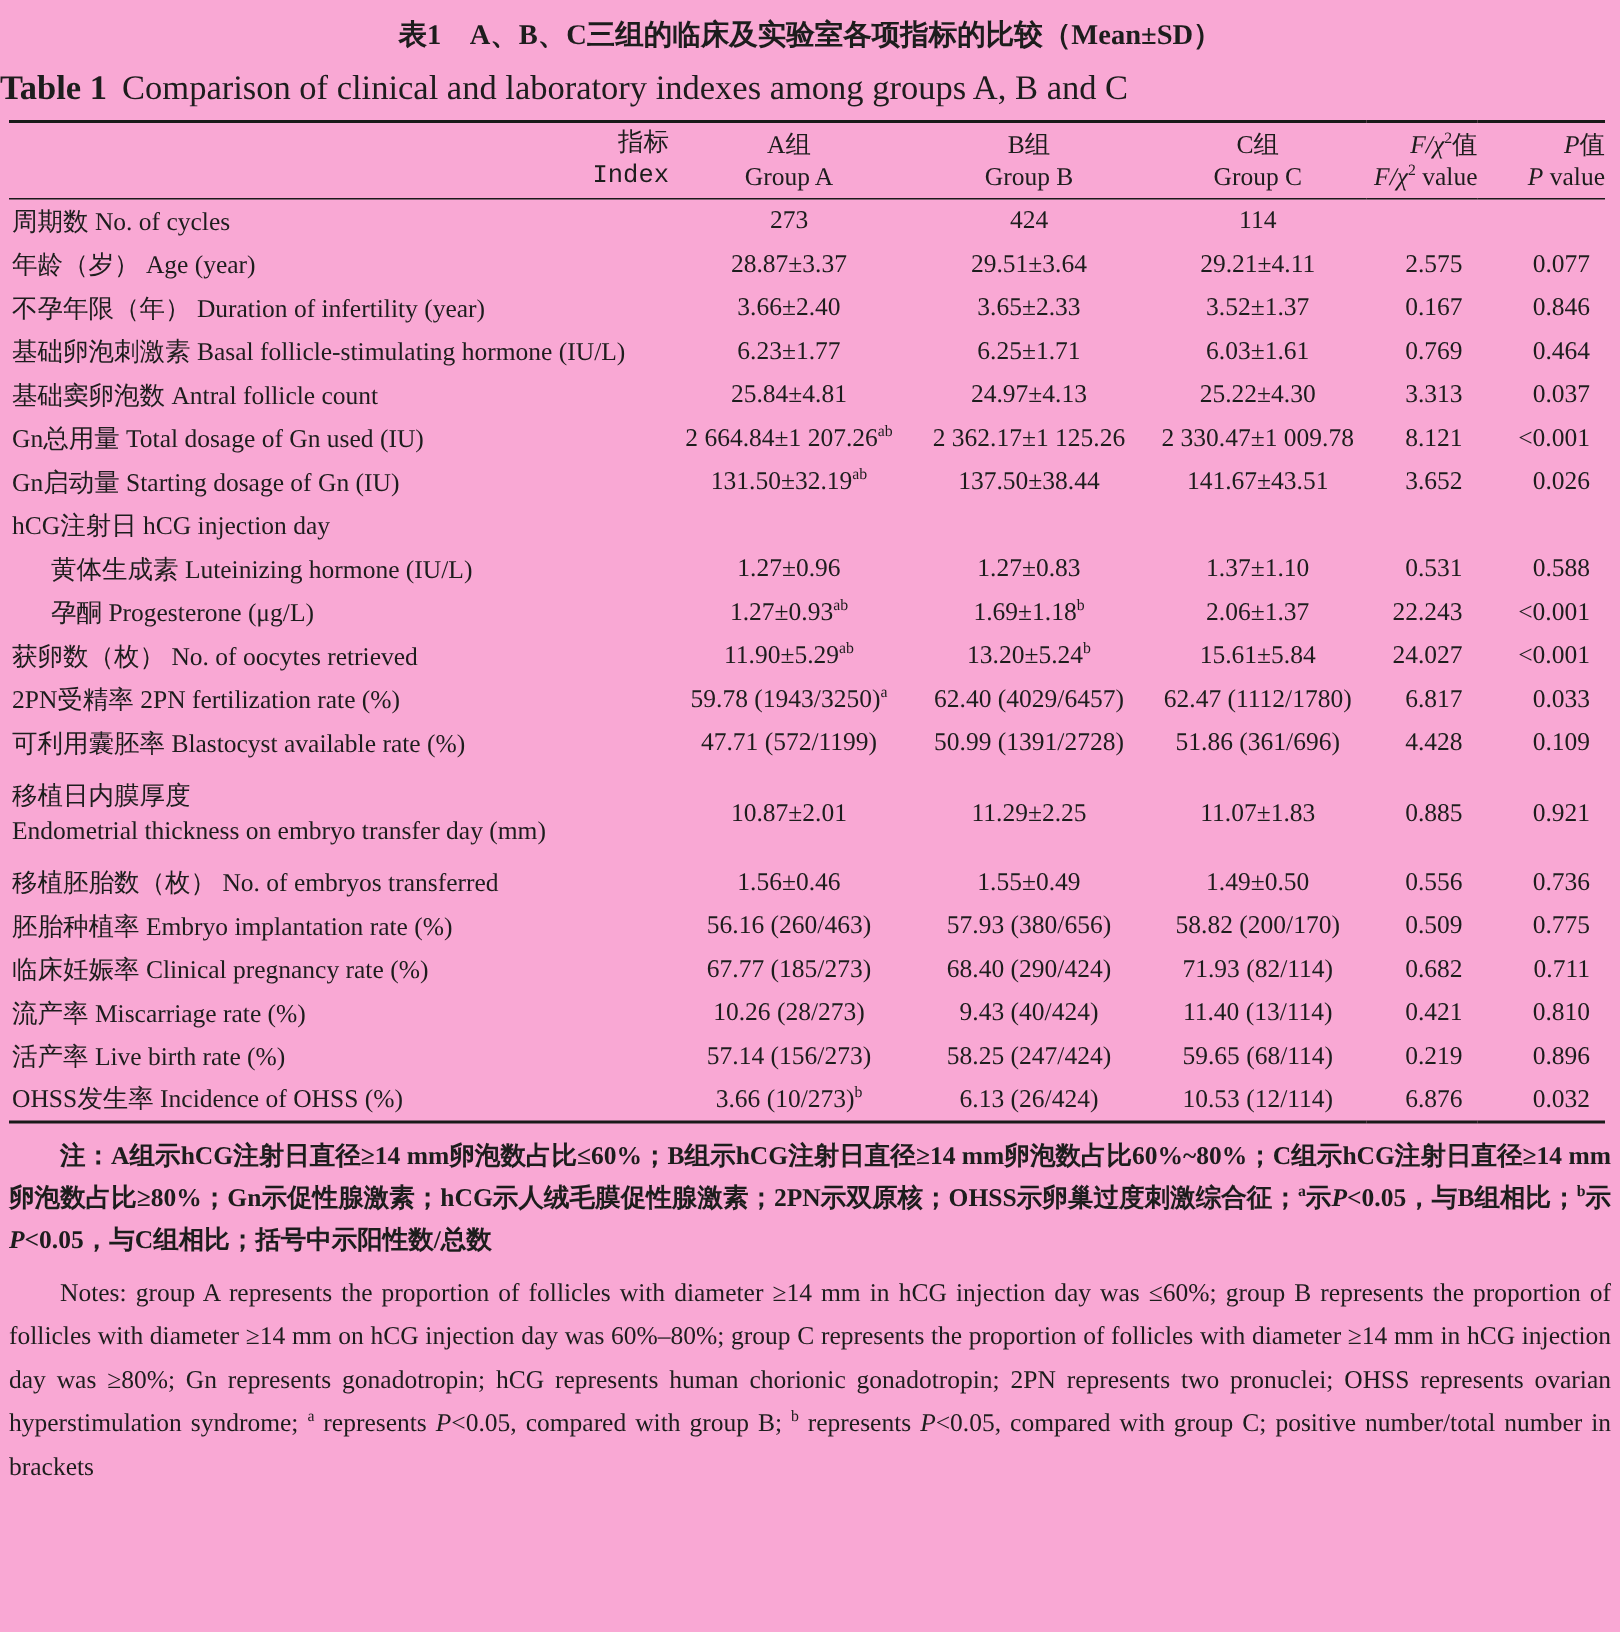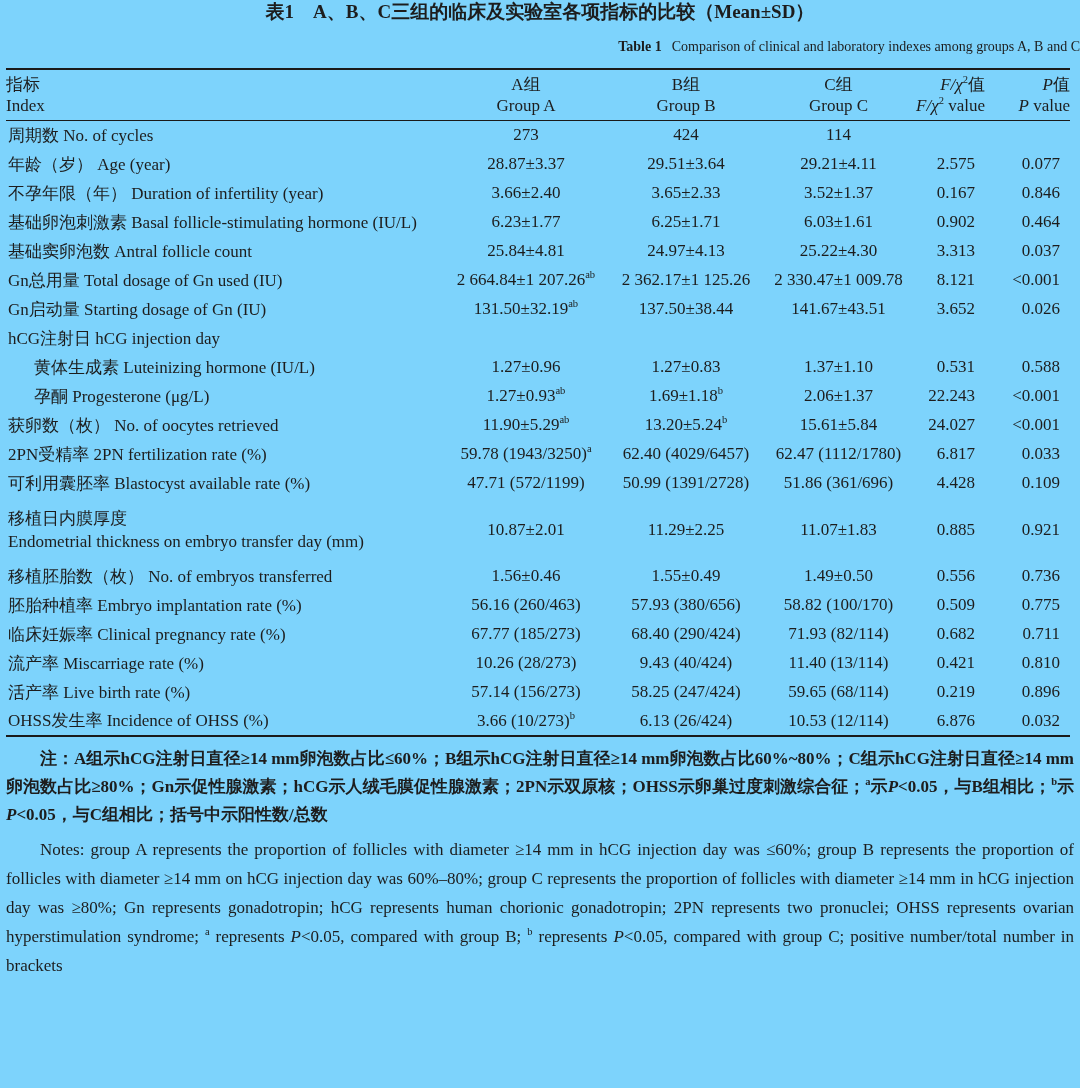--- a/index.html
+++ b/index.html
@@ -1,40 +1,40 @@
 <!DOCTYPE html>
 <html><head>
 <meta charset="utf-8">
 <style>
   html,body{margin:0;padding:0;background:#ffffff;}
   .page{
     width:1080px;height:1088px;box-sizing:border-box;overflow:hidden;
-    background:#7dd3fc;color:#1d1d1d;
+    background:#f9a8d4;color:#1d1d1d;
     font-family:"Liberation Serif","DejaVu Serif",serif;
-    padding-top:0;
+    padding-top:12px;
   }
   .title-zh{
     text-align:center;font-weight:bold;font-size:19px;line-height:24px;margin:0;
   }
   .title-en{
-    text-align:right;font-size:14px;line-height:24px;margin:11px 0 0 0;
+    text-align:left;font-size:23px;line-height:24px;margin:11px 0 0 0;
   }
   .title-en .tlabel{font-weight:bold;margin-right:10px;}
   table.cmp{
     border-collapse:collapse;table-layout:fixed;
     margin:9px 0 0 6px;width:1064px;
     border-top:2.5px solid #1a1a1a;border-bottom:2.5px solid #1a1a1a;
   }
   table.cmp th,table.cmp td{
     font-weight:normal;font-size:17px;padding:0;vertical-align:middle;
     white-space:nowrap;overflow:visible;
   }
   thead tr{border-bottom:1.5px solid #1a1a1a;}
   thead th{height:50px;line-height:21px;}
-  thead .h-label{text-align:left;padding-left:2px;}
+  thead .h-label{text-align:right;padding-left:2px;font-family:Liberation Mono, monospace;}
   thead .h-center{text-align:center;}
   thead .h-right{text-align:right;}
   thead .h-f{padding-right:8px;}
   thead .h-p{padding-right:8px;}
   tbody tr{height:29px;}
   tbody tr.twoline{height:64px;}
   tbody td.c-label{text-align:left;padding-left:2px;}
   tbody td.c-label.indent{padding-left:28px;}
   tbody tr.twoline td.c-label div{line-height:23px;}
   tbody td.c-a,tbody td.c-b,tbody td.c-c{text-align:center;}
@@ -119,21 +119,21 @@
           <td class="c-b"><span>3.65±2.33</span></td>
           <td class="c-c"><span>3.52±1.37</span></td>
           <td class="c-f"><span>0.167</span></td>
           <td class="c-p"><span>0.846</span></td>
         </tr>
         <tr>
           <td class="c-label">基础卵泡刺激素 Basal follicle-stimulating hormone (IU/L)</td>
           <td class="c-a"><span>6.23±1.77</span></td>
           <td class="c-b"><span>6.25±1.71</span></td>
           <td class="c-c"><span>6.03±1.61</span></td>
-          <td class="c-f"><span>0.902</span></td>
+          <td class="c-f"><span>0.769</span></td>
           <td class="c-p"><span>0.464</span></td>
         </tr>
         <tr>
           <td class="c-label">基础窦卵泡数 Antral follicle count</td>
           <td class="c-a"><span>25.84±4.81</span></td>
           <td class="c-b"><span>24.97±4.13</span></td>
           <td class="c-c"><span>25.22±4.30</span></td>
           <td class="c-f"><span>3.313</span></td>
           <td class="c-p"><span>0.037</span></td>
         </tr>
@@ -217,21 +217,21 @@
           <td class="c-a"><span>1.56±0.46</span></td>
           <td class="c-b"><span>1.55±0.49</span></td>
           <td class="c-c"><span>1.49±0.50</span></td>
           <td class="c-f"><span>0.556</span></td>
           <td class="c-p"><span>0.736</span></td>
         </tr>
         <tr>
           <td class="c-label">胚胎种植率 Embryo implantation rate (%)</td>
           <td class="c-a"><span>56.16 (260/463)</span></td>
           <td class="c-b"><span>57.93 (380/656)</span></td>
-          <td class="c-c"><span>58.82 (100/170)</span></td>
+          <td class="c-c"><span>58.82 (200/170)</span></td>
           <td class="c-f"><span>0.509</span></td>
           <td class="c-p"><span>0.775</span></td>
         </tr>
         <tr>
           <td class="c-label">临床妊娠率 Clinical pregnancy rate (%)</td>
           <td class="c-a"><span>67.77 (185/273)</span></td>
           <td class="c-b"><span>68.40 (290/424)</span></td>
           <td class="c-c"><span>71.93 (82/114)</span></td>
           <td class="c-f"><span>0.682</span></td>
           <td class="c-p"><span>0.711</span></td>

